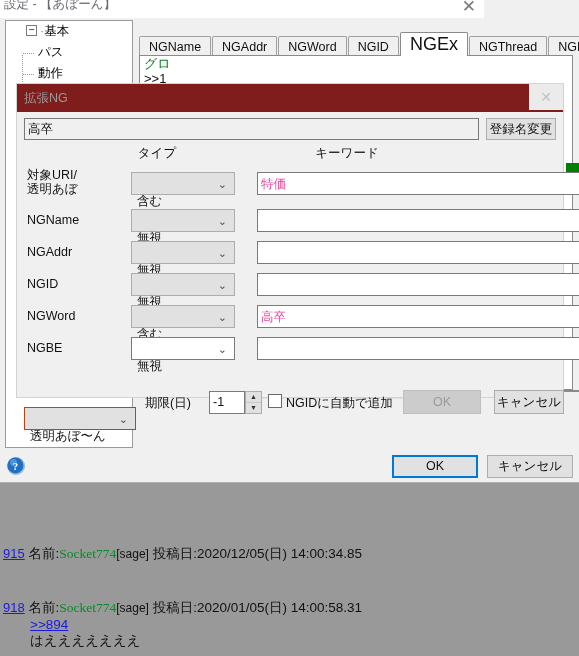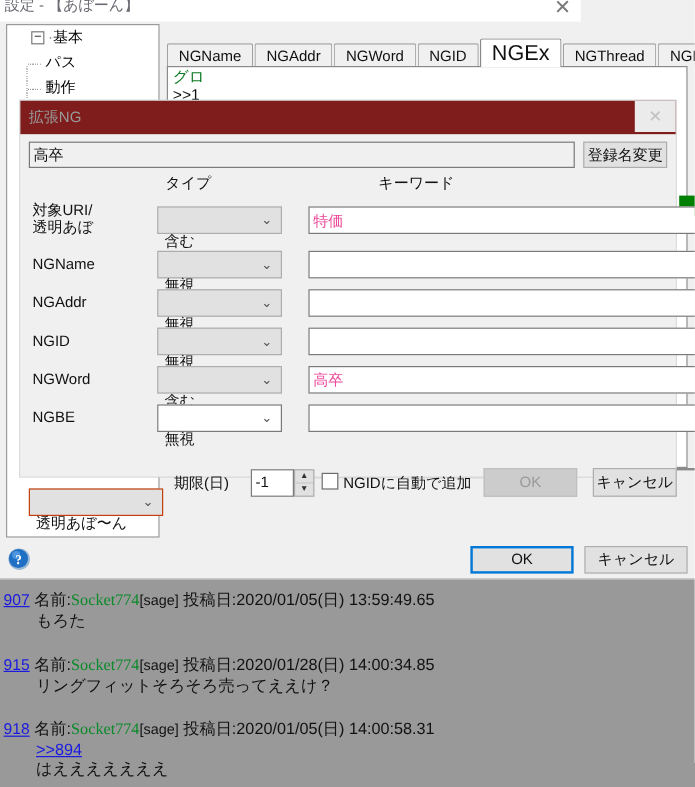--- a/index.html
+++ b/index.html
@@ -389,36 +389,27 @@
       </div>
       <div id="auto-cbx"></div>
       <div id="auto-label">NGIDに自動で追加</div>
       <div id="ng-ok">OK</div>
       <div id="ng-cancel">キャンセル</div>
     </div>
   </div>
 
   <div id="post-list">
 
-    <div class="post" style="top:8px;">
-      <div class="post-head">
-        <span class="post-num">907</span>
-        <span>名前:</span><span class="post-name">Socket774</span><span class="post-sage">[sage]</span>
-        <span>投稿日:</span><span>2020/01/05(日) 13:59:49.65</span>
-      </div>
-      <div class="post-body">もろた</div>
-    </div>
 
     <div class="post" style="top:62px;">
       <div class="post-head">
         <span class="post-num">915</span>
         <span>名前:</span><span class="post-name">Socket774</span><span class="post-sage">[sage]</span>
-        <span>投稿日:</span><span>2020/01/28(日) 14:00:34.85</span>
-      </div>
-      <div class="post-body">リングフィットそろそろ売ってええけ？</div>
+        <span>投稿日:</span><span>2020/12/05(日) 14:00:34.85</span>
+      </div>
     </div>
 
     <div class="post" style="top:116px;">
       <div class="post-head">
         <span class="post-num">918</span>
         <span>名前:</span><span class="post-name">Socket774</span><span class="post-sage">[sage]</span>
         <span>投稿日:</span><span>2020/01/05(日) 14:00:58.31</span>
       </div>
       <div class="post-body"><span class="anchor">&gt;&gt;894</span></div>
       <div class="post-body">はえええええええ</div>

